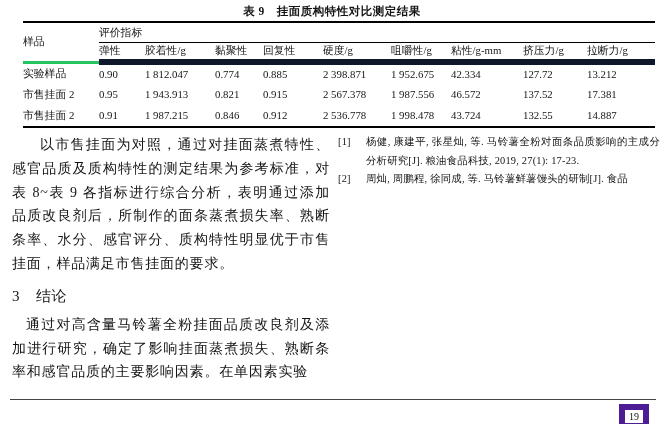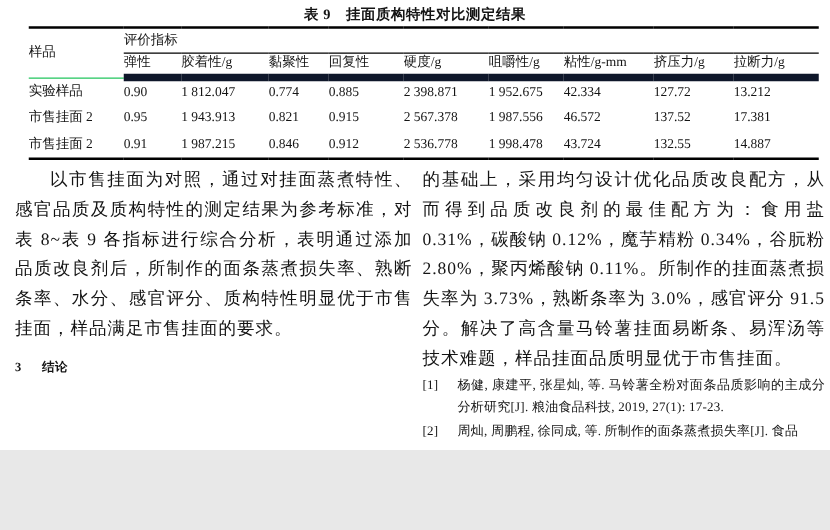--- a/index.html
+++ b/index.html
@@ -1,17 +1,17 @@
 <!DOCTYPE html>
 <html><head>
 <meta charset="utf-8">
 <style>
   html,body{margin:0;padding:0;background:#e8e8e8;}
   .page{
-    position:relative;width:664px;height:360px;background:#ffffff;
+    position:relative;width:664px;height:424px;background:#ffffff;
     font-family:"Liberation Serif","DejaVu Serif",serif;color:#141414;
     overflow:hidden;margin:0 auto;
   }
   
   .table-title{
     position:absolute;top:4px;left:0;width:100%;
     text-align:center;font-weight:bold;font-size:11.5px;letter-spacing:.5px;
   }
   table.data-table{
     position:absolute;left:23px;top:21px;width:632px;
@@ -19,35 +19,35 @@
     font-size:10.8px;line-height:1;
     border-top:2px solid #000;border-bottom:2px solid #000;
   }
   table.data-table th,table.data-table td{
     padding:0;margin:0;text-align:left;vertical-align:middle;
     font-weight:normal;white-space:nowrap;overflow:hidden;
   }
   tr.group-row{height:20px;}
   tr.sub-row{height:20px;}
   tbody tr{height:21.5px;}
-  th.sample-h{border-bottom:1px solid #22c55e;}
+  th.sample-h{border-bottom:3px solid #22c55e;}
   th.group-h{border-bottom:1px solid #000;}
   tr.sub-row th{border-bottom:6px solid #0f172a;}
   
   .col{position:absolute;top:133px;text-align:justify;}
   .col.left{left:12px;width:318px;}
   .col.right{left:338px;width:322px;}
   p.body{
     margin:0;font-size:14px;line-height:23.8px;letter-spacing:.8px;
     text-align:justify;
   }
   p.indent2{text-indent:2em;}
   p.indent1{text-indent:1em;}
   h3.sec{
-    margin:11px 0 7px 0;font-size:10px;font-weight:bold;letter-spacing:.5px;
+    margin:11px 0 7px 0;font-size:15px;font-weight:normal;letter-spacing:.5px;
   }
   h3.sec .num{margin-right:16px;font-family:"Liberation Serif",serif;}
   .ref-head{
     margin-top:11px;margin-bottom:7px;font-weight:bold;font-size:12.8px;letter-spacing:1px;
   }
   .ref{
     display:flex;font-size:10.4px;line-height:18.6px;letter-spacing:.2px;
     text-align:justify;
   }
   .ref .ref-num{flex:0 0 28px;}
@@ -138,30 +138,30 @@
         <td>14.887</td>
       </tr>
     </tbody>
   </table>
 
   <div class="col left">
     <p class="body indent2">以市售挂面为对照，通过对挂面蒸煮特性、感官品质及质构特性的测定结果为参考标准，对表 8~表 9 各指标进行综合分析，表明通过添加品质改良剂后，所制作的面条蒸煮损失率、熟断条率、水分、感官评分、质构特性明显优于市售挂面，样品满足市售挂面的要求。</p>
     <h3 class="sec">
       <span class="num">3</span><span>结论</span>
     </h3>
+    <p class="body indent1">通过对高含量马铃薯全粉挂面品质改良剂及添加进行研究，确定了影响挂面蒸煮损失、熟断条率和感官品质的主要影响因素。在单因素实验</p>
   </div>
 
   <div class="col right">
-    <p class="body">的基础上，采用均匀设计优化品质改良配方，从而得到品质改良剂的最佳配方为：食用盐 0.31%，碳酸钠 0.12%，魔芋精粉 0.34%，谷朊粉 2.80%，聚丙烯酸钠 0.11%。所制作的挂面蒸煮损失率为 3.73%，熟断条率为 3.0%，感官评分 91.5 分。解决了高含量马铃薯挂面易断条、易浑汤等技术难题，样品挂面品质明显优于市售挂面。</p>
     <div class="ref">
       <span class="ref-num">[1]</span>
       <span class="ref-text">杨健, 康建平, 张星灿, 等. 马铃薯全粉对面条品质影响的主成分分析研究[J]. 粮油食品科技, 2019, 27(1): 17-23.</span>
     </div>
     <div class="ref">
       <span class="ref-num">[2]</span>
-      <span class="ref-text">周灿, 周鹏程, 徐同成, 等. 所制作的面条蒸煮损失率[J]. 食品</span>
+      <span class="ref-text">周灿, 周鹏程, 徐同成, 等. 马铃薯鲜薯馒头的研制[J]. 食品</span>
     </div>
   </div>
 
   <div class="footer-rule"></div>
   <div class="page-number">19</div>
 
 </div>
 
 </body></html>

